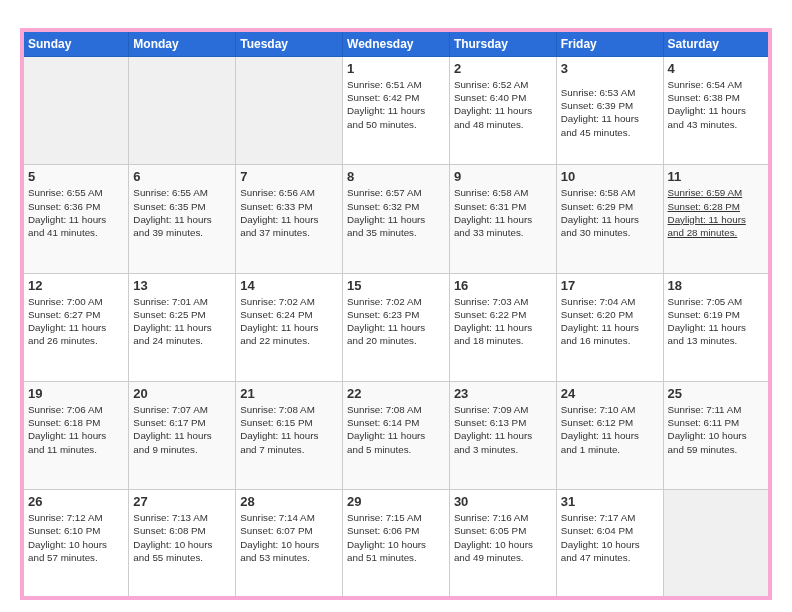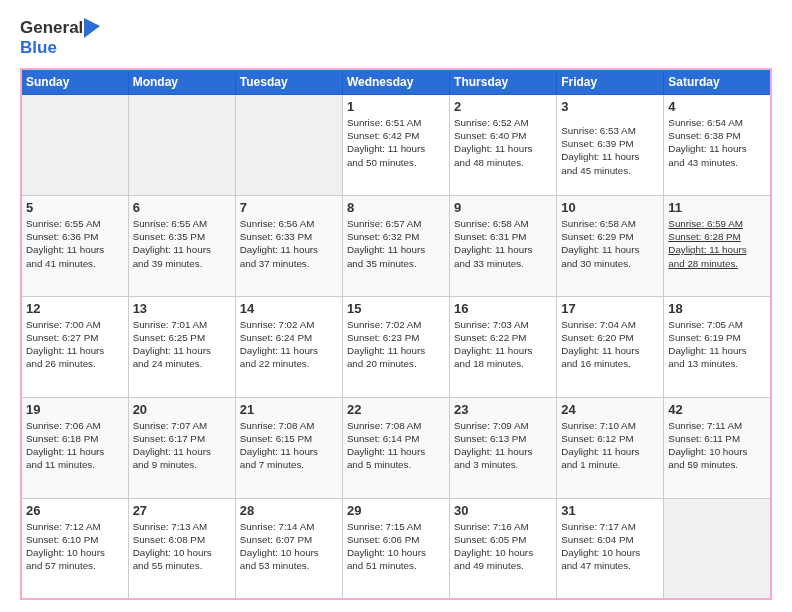--- a/index.html
+++ b/index.html
@@ -37,21 +37,21 @@
       font-weight: bold;
       color: #333;
       line-height: 1.1;
     }
     .calendar-subtitle {
       font-size: 15px;
       color: #555;
     }
     .calendar {
       flex: 1;
-      border: 2px solid #f9a8d4;
+      border: 4px solid #f9a8d4;
       border-collapse: collapse;
       width: 100%;
       table-layout: fixed;
     }
     .calendar th {
       background-color: #2a6dd9;
       color: #fff;
       font-size: 12px;
       font-weight: bold;
       padding: 5px 4px;
@@ -83,33 +83,20 @@
     }
     .empty-cell {
       background: #f0f0f0 !important;
     }
   </style>
 </head>
 <body>
 
 <div class="page">
   <div class="header">
-    <div class="logo">
-      <div>
-        <div style="display:flex;align-items:center;">
-          <span class="logo-general" style="font-size:17px;font-weight:bold;color:#333;">General</span>
-          <svg width="16" height="20" viewBox="0 0 16 20" style="margin-left:1px;margin-top:-1px;">
-            <polygon points="0,0 16,8 0,20" fill="#2a6dd9"></polygon>
-          </svg>
-        </div>
-        <div>
-          <span class="logo-blue" style="font-size:17px;font-weight:bold;color:#2a6dd9;">Blue</span>
-        </div>
-      </div>
-    </div>
   </div>
 
   <table class="calendar">
     <thead>
       <tr>
       <th>Sunday</th>
           <th>Monday</th>
           <th>Tuesday</th>
           <th>Wednesday</th>
           <th>Thursday</th>
@@ -290,21 +277,21 @@
 and 3 minutes.</div>
           </td>
           <td>
             <span class="day-num">24</span>
             <div class="day-info" style="white-space: pre-line;">Sunrise: 7:10 AM
 Sunset: 6:12 PM
 Daylight: 11 hours
 and 1 minute.</div>
           </td>
           <td>
-            <span class="day-num">42</span>
+            <span class="day-num">25</span>
             <div class="day-info" style="white-space: pre-line;">Sunrise: 7:11 AM
 Sunset: 6:11 PM
 Daylight: 10 hours
 and 59 minutes.</div>
           </td>
         </tr>
         <tr>
           <td>
             <span class="day-num">26</span>
             <div class="day-info" style="white-space: pre-line;">Sunrise: 7:12 AM

